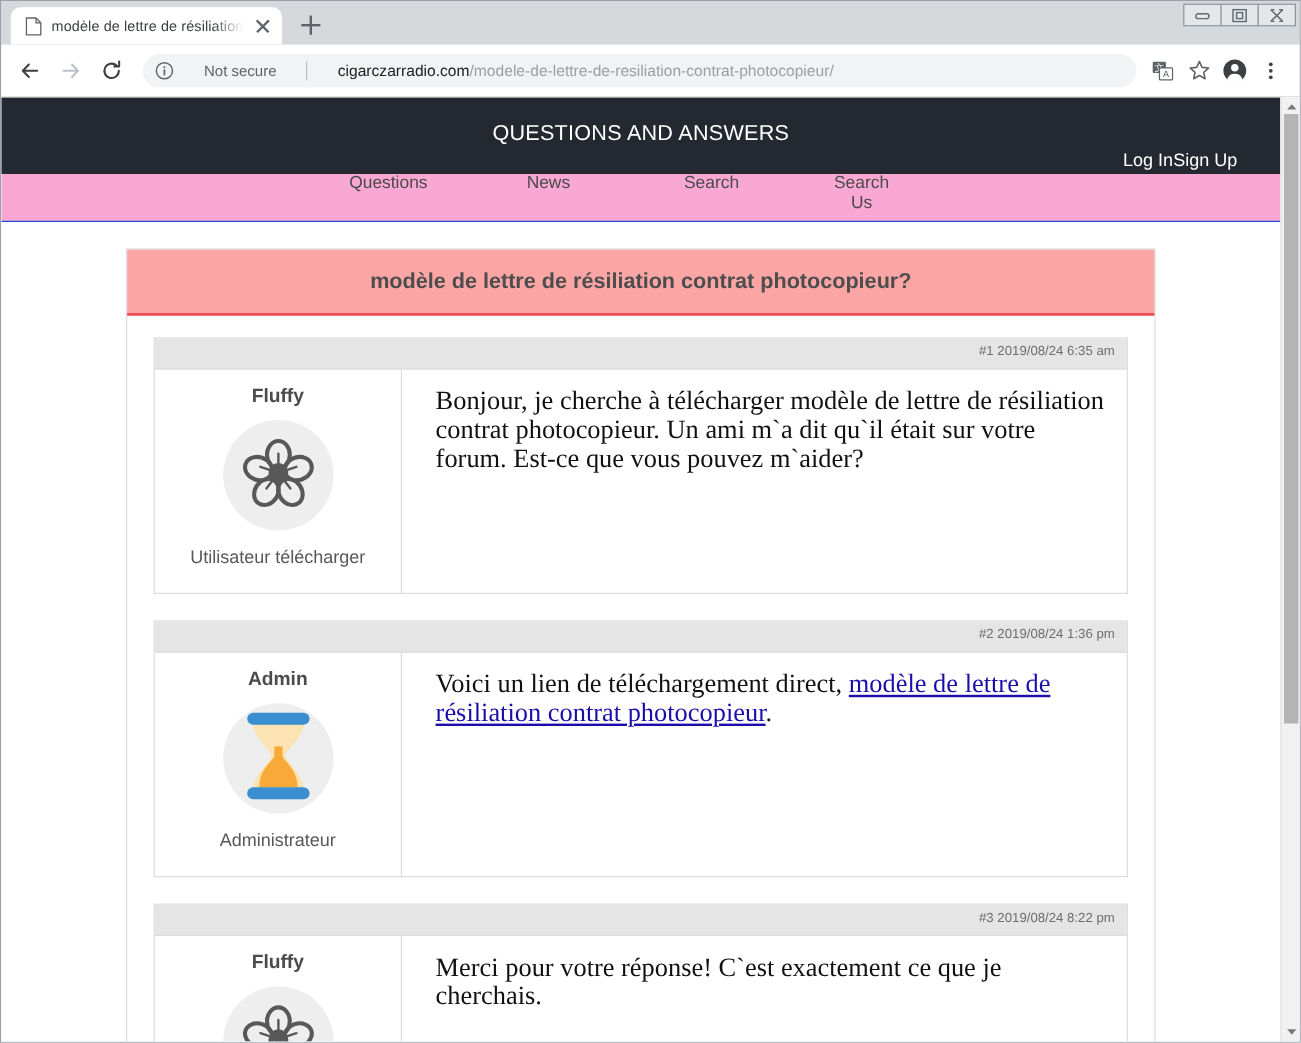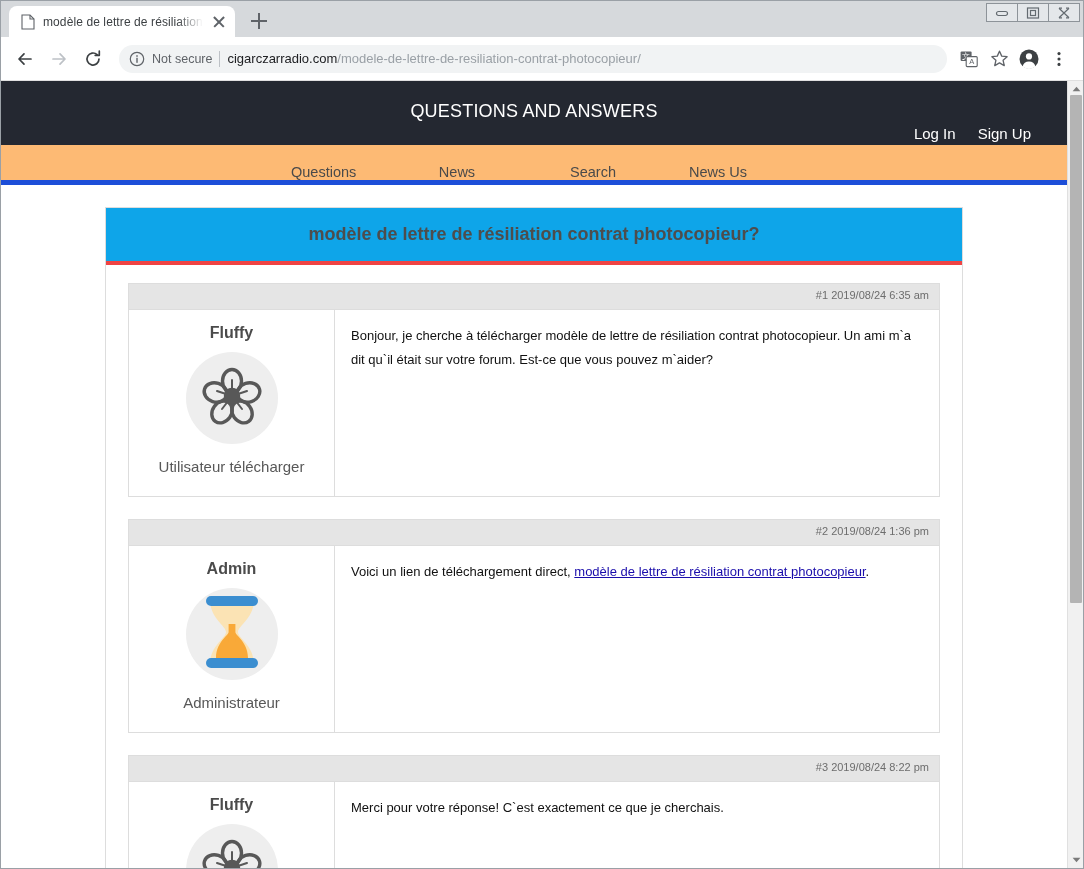--- a/index.html
+++ b/index.html
@@ -115,21 +115,21 @@
   }
   .omnibox {
     flex: 1;
     height: 28px;
     background: #f1f3f4;
     border-radius: 14px;
     display: flex;
     align-items: center;
     padding: 0 12px 0 10px;
     margin: 0 6px 0 8px;
-    gap: 7px;
+    gap: 25px;
     min-width: 0;
   }
   .omni-info { width:16px; height:16px; flex:0 0 16px; }
   .not-secure {
     font-size: 12.5px; color:#5f6368; white-space:nowrap;
   }
   .omni-sep {
     width:1px; height:16px; background:#bdc1c6; flex:0 0 1px;
   }
   .omni-url {
@@ -164,33 +164,33 @@
   .site-title {
     text-align: center;
     color: #ffffff;
     font-size: 18px;
     padding-top: 20px;
     letter-spacing: .2px;
   }
   .auth-links {
     position: absolute;
     right: 36px; top: 44px;
-    display: flex; gap: 22px;
+    display: flex; 
   }
   .auth-links a {
     color:#ffffff; font-size: 15px; text-decoration:none; cursor:pointer;
   }
 
   
   .site-nav {
-    background: #fdba74;
+    background: #f9a8d4;
     height: 40px;
-    border-bottom: 5px solid #1d4ed8;
+    border-bottom: 1px solid #1d4ed8;
     display: flex;
-    align-items: flex-end;
+    align-items: flex-start;
     padding-left: 290px;
   }
   .site-nav a {
     color:#4a4a4a; font-size:14.5px; text-decoration:none; cursor:pointer;
     display:inline-block; text-align:center;
   }
   .nav-questions { width: 64px; }
   .nav-spacer-1 { width: 80px; }
   .nav-news { width: 44px; }
   .nav-spacer-2 { width: 90px; }
@@ -200,22 +200,22 @@
 
   
   .thread-wrap {
     padding: 22px 104px 0 104px;
   }
   .thread-box {
     border: 1px solid #dddddd;
     background: #ffffff;
   }
   .thread-title {
-    background: #0ea5e9;
-    border-bottom: 4px solid #ef4444;
+    background: #fca5a5;
+    border-bottom: 2px solid #ef4444;
     text-align: center;
     font-size: 18px;
     font-weight: bold;
     color: #4d4d4d;
     padding: 16px 10px;
   }
   .posts { padding: 18px 22px 0 22px; }
 
   .post {
     border: 1px solid #dddddd;
@@ -224,21 +224,21 @@
   }
   .post-meta {
     background: #e5e5e5;
     border-bottom: 1px solid #dddddd;
     height: 26px;
     text-align: right;
     padding: 5px 10px 0 0;
     font-size: 11px;
     color: #6d6d6d;
   }
-  .post-body { display: flex; }
+  .post-body { display: flex; gap: 12px; }
   .post-author {
     width: 206px;
     flex: 0 0 206px;
     border-right: 1px solid #dddddd;
     padding: 14px 10px 18px 10px;
     text-align: center;
   }
   .author-name {
     font-size: 16px;
     font-weight: bold;
@@ -255,23 +255,24 @@
   }
   .avatar.hourglass { background: #eeeeee; overflow: visible; }
   .author-role {
     font-size: 15px;
     color: #585858;
     line-height: 22px;
   }
   .post-content {
     flex: 1;
     padding: 14px 16px 16px 16px;
-    font-size: 13px;
+    font-size: 22px;
     color: #111111;
     line-height: 24px;
+    font-family: Liberation Serif, serif;
   }
   .post-content a {
     color: #1a0dab;
     text-decoration: underline;
   }
 
   
   .pagescroll {
     width: 16px;
     flex: 0 0 16px;
@@ -405,21 +406,21 @@
         </div>
       </div>
 
       <div class="site-nav">
         <a class="nav-questions">Questions</a>
         <span class="nav-spacer-1"></span>
         <a class="nav-news">News</a>
         <span class="nav-spacer-2"></span>
         <a class="nav-search">Search</a>
         <span class="nav-spacer-3"></span>
-        <a class="nav-about">News Us</a>
+        <a class="nav-about">Search Us</a>
       </div>
 
       <div class="thread-wrap">
         <div class="thread-box">
           <div class="thread-title">modèle de lettre de résiliation contrat photocopieur?</div>
 
           <div class="posts">
 
             <div class="post">
               <div class="post-meta">#1 2019/08/24 6:35 am</div>

